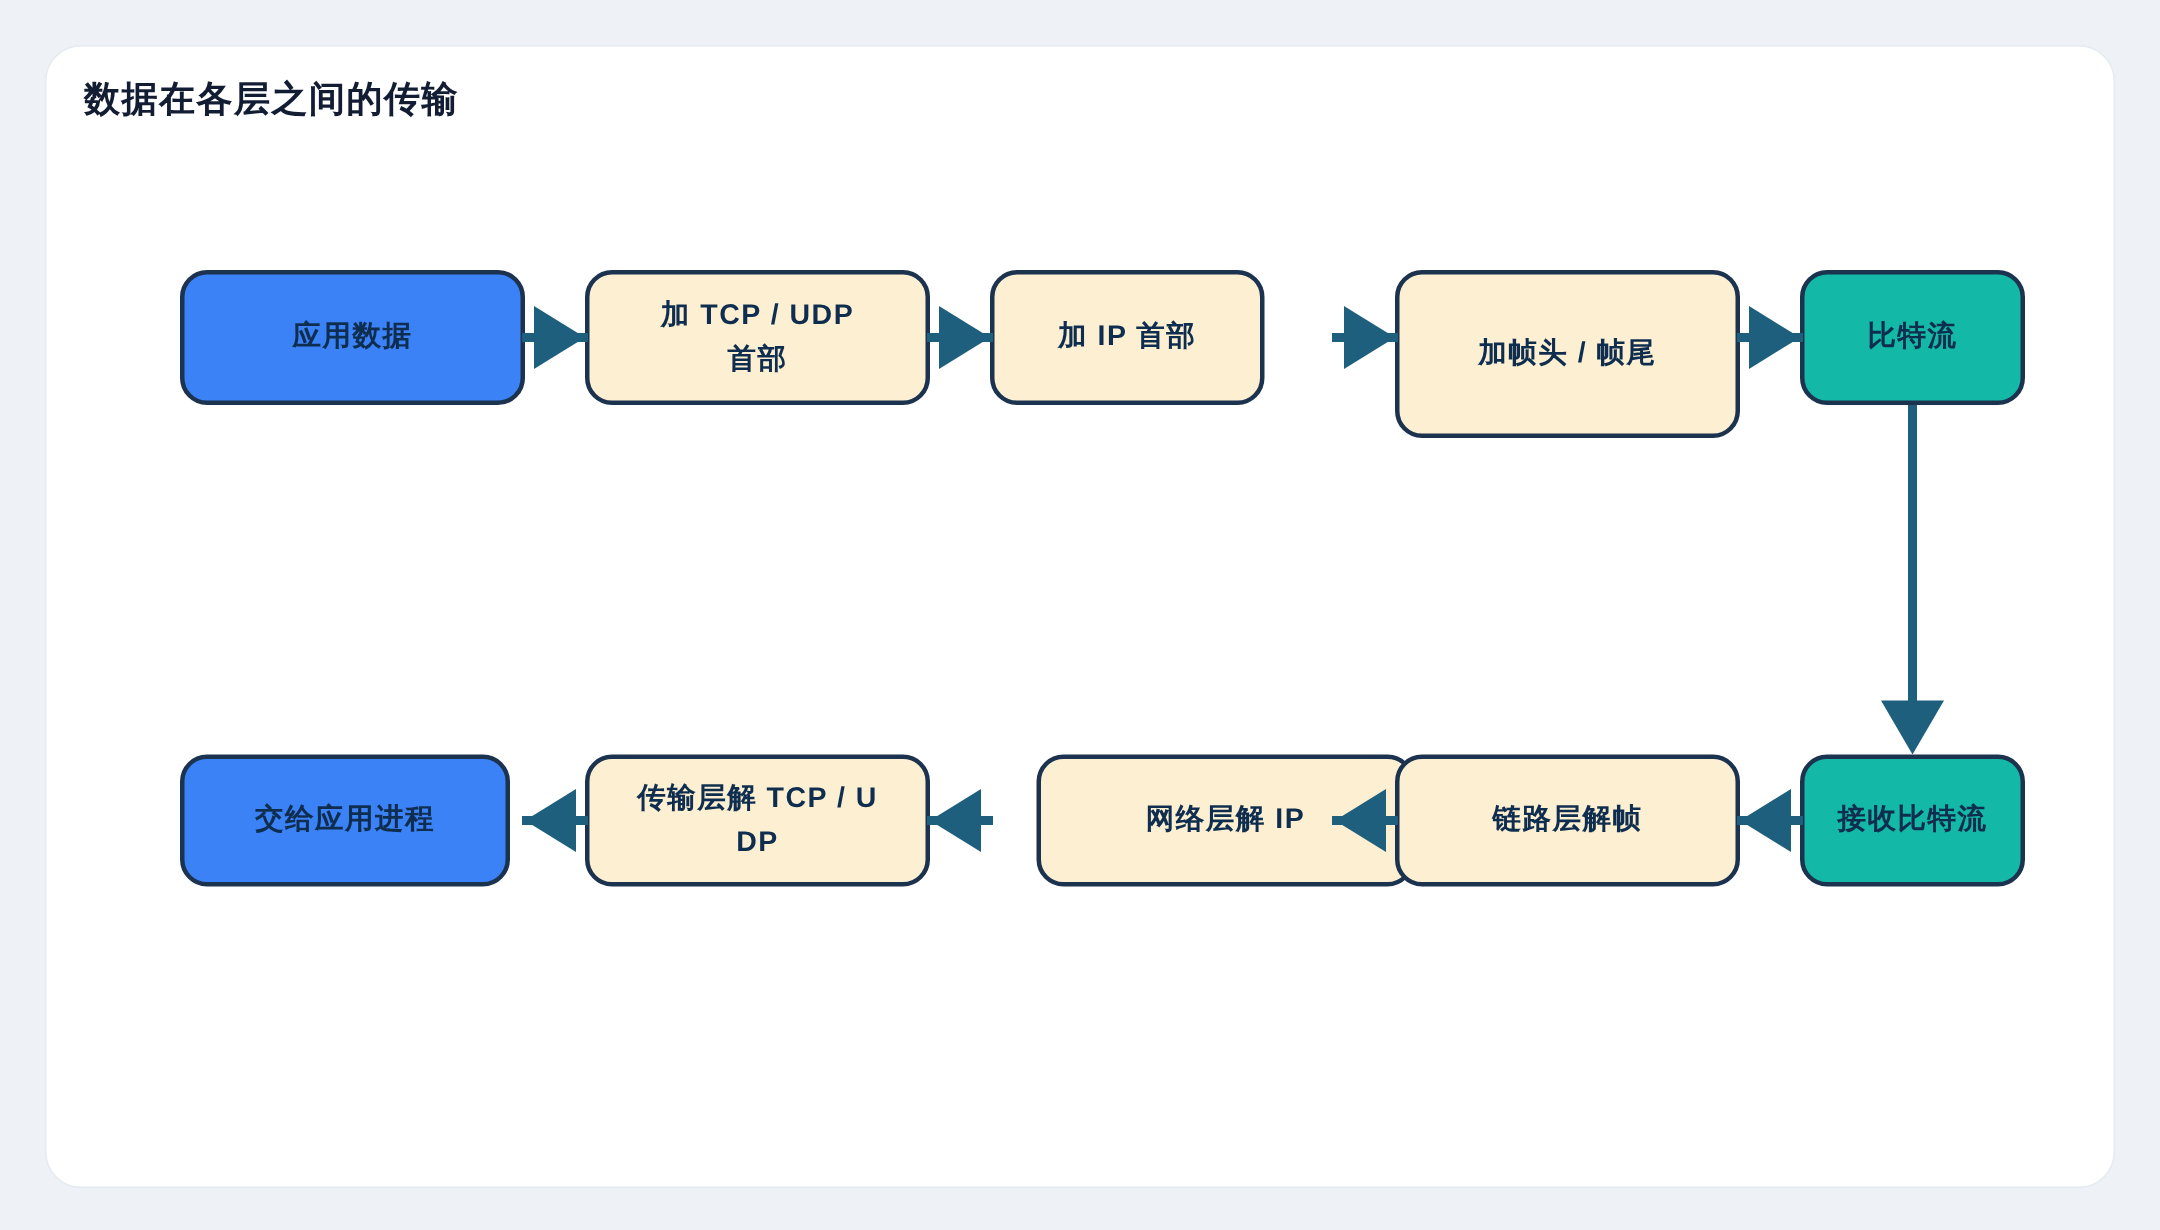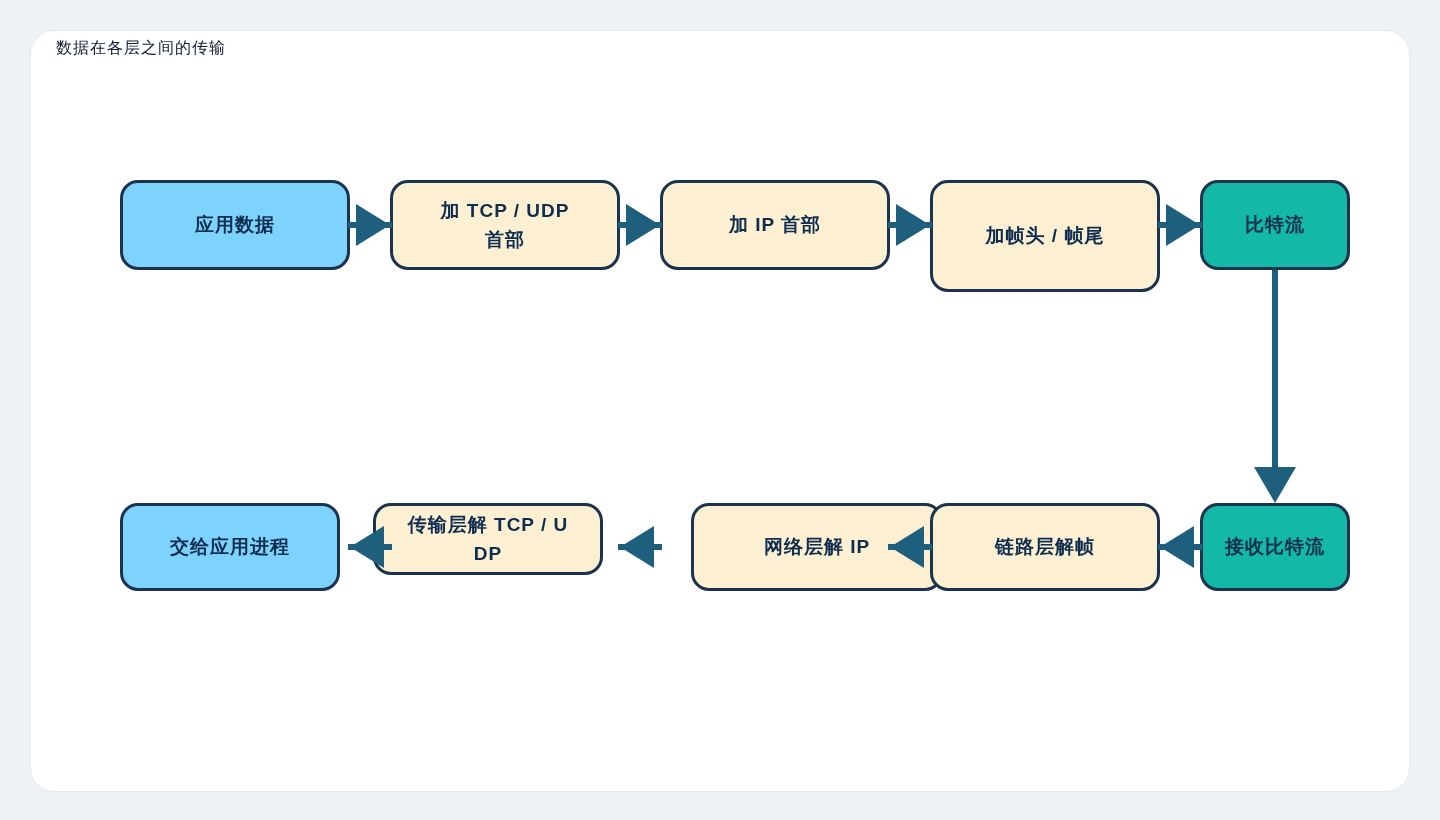--- a/index.html
+++ b/index.html
@@ -11,38 +11,38 @@
     overflow:hidden;
   }
   .card {
     position:absolute; left:30px; top:30px;
     width:1380px; height:762px;
     background:#ffffff;
     border:1px solid #e3eaf1;
     border-radius:24px;
   }
   .title {
-    position:absolute; left:56px; top:38px;
-    font-size:16px; font-weight:normal;
+    position:absolute; left:56px; top:50px;
+    font-size:24px; font-weight:bold;
     color:#121c33; letter-spacing:1px;
   }
   .node {
     position:absolute;
     display:flex; align-items:center; justify-content:center;
     text-align:center;
     border:3px solid #1c3350;
     border-radius:18px;
     font-weight:bold; font-size:19px;
     color:#0f2d4e;
     white-space:pre-line;
     line-height:1.55;
     padding:0 12px;
     letter-spacing:1px;
   }
-  .mint  { background:#7dd3fc;border-radius:18px; }
+  .mint  { background:#3b82f6;border-radius:18px; }
   .cream { background:#fcefd2; }
   .pink  { background:#14b8a6; }
   .hline { position:absolute; height:6px; background:#1e5f7e; }
   .vline { position:absolute; width:6px;  background:#1e5f7e; }
   .tri-right {
     position:absolute; width:0; height:0;
     border-top:21px solid transparent;
     border-bottom:21px solid transparent;
     border-left:34px solid #1e5f7e;
   }
@@ -62,41 +62,41 @@
 </head>
 <body>
 
 <div class="card"></div>
 
 <div class="title">数据在各层之间的传输</div>
 
 <div class="node mint" style="left:120px;  top:180px; width:230px; height:90px">应用数据</div>
 <div class="node cream" style="left:390px;  top:180px; width:230px; height:90px">加 TCP / UDP
 首部</div>
-<div class="node cream" style="left:660px;  top:180px; width:230px; height:90px">加 IP 首部</div>
+<div class="node cream" style="left:660px;  top:180px; width:183px; height:90px">加 IP 首部</div>
 <div class="node cream" style="left:930px;  top:180px; width:230px; height:112px">加帧头 / 帧尾</div>
 <div class="node pink" style="left:1200px; top:180px; width:150px; height:90px">比特流</div>
 
 <div class="hline" style="left:348px;  top:222px; width:44px"></div>
 <div class="tri-right" style="left:356px;  top:204px"></div>
 
 <div class="hline" style="left:618px;  top:222px; width:44px"></div>
 <div class="tri-right" style="left:626px;  top:204px"></div>
 
 <div class="hline" style="left:888px;  top:222px; width:44px"></div>
 <div class="tri-right" style="left:896px;  top:204px"></div>
 
 <div class="hline" style="left:1158px; top:222px; width:44px"></div>
 <div class="tri-right" style="left:1166px; top:204px"></div>
 
 <div class="vline" style="left:1272px; top:270px; height:199px"></div>
 <div class="tri-down" style="left:1254px; top:467px"></div>
 
 <div class="node mint" style="left:120px;  top:503px; width:220px; height:88px">交给应用进程</div>
-<div class="node cream" style="left:373px;  top:503px; width:230px; height:72px">传输层解 TCP / U
+<div class="node cream" style="left:390px;  top:503px; width:230px; height:88px">传输层解 TCP / U
 DP</div>
 <div class="node cream" style="left:691px;  top:503px; width:252px; height:88px">网络层解 IP</div>
 <div class="node cream" style="left:930px;  top:503px; width:230px; height:88px">链路层解帧</div>
 <div class="node pink" style="left:1200px; top:503px; width:150px; height:88px">接收比特流</div>
 
 <div class="hline" style="left:348px;  top:544px; width:44px"></div>
 <div class="tri-left" style="left:350px;  top:526px"></div>
 
 <div class="hline" style="left:618px;  top:544px; width:44px"></div>
 <div class="tri-left" style="left:620px;  top:526px"></div>

